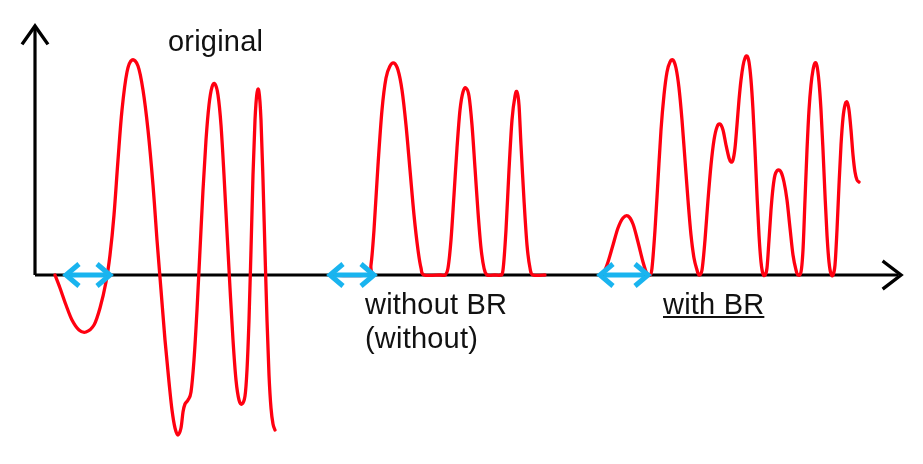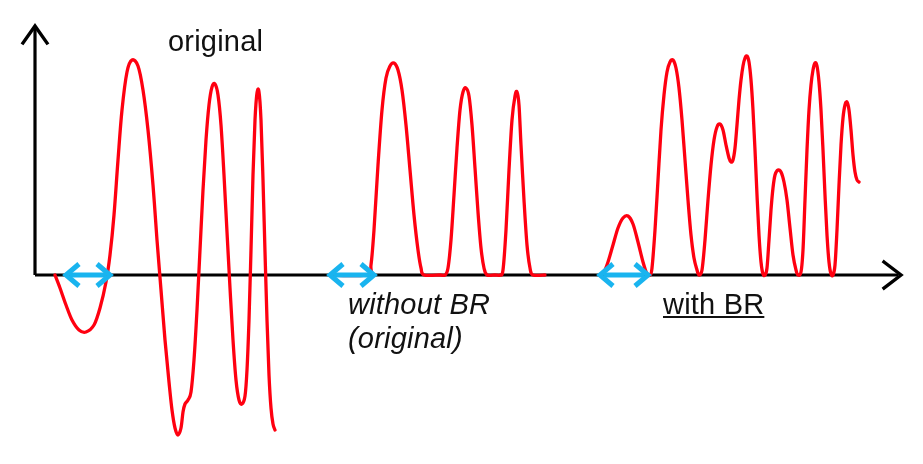--- a/index.html
+++ b/index.html
@@ -62,21 +62,21 @@
     position: absolute;
     color: #111111;
     font-family: "Liberation Sans", sans-serif;
     font-size: 29px;
     line-height: 1.18;
     letter-spacing: 0.2px;
     white-space: pre;
     font-weight: 400;
   }
   #label-original { left: 168px; top: 24px; text-align: right; }
-  #label-without-br { left: 348px; top: 287px; font-style: italic; }
+  #label-without-br { left: 365px; top: 287px; }
   #label-with-br { left: 663px; top: 287px; text-decoration: underline; }
 </style>
 </head>
 <body>
 
 <div id="figure-root">
 
   <svg id="figure-svg" viewBox="0 0 923 464" preserveAspectRatio="none">
 
     <g>
@@ -106,17 +106,17 @@
         <g>
           <line class="span-arrow-line" x1="604" y1="275" x2="644" y2="275" stroke="#19b4ef"></line>
           <polyline class="span-arrow-head" points="613,264 600,275 613,286" stroke="#19b4ef"></polyline>
           <polyline class="span-arrow-head" points="635,264 648,275 635,286" stroke="#19b4ef"></polyline>
         </g>
       </g>
   </svg>
 
   <div class="fig-label" id="label-original">original</div>
 
-  <div class="fig-label" id="label-without-br"><span>without BR</span><br><span>(original)</span></div>
+  <div class="fig-label" id="label-without-br"><span>without BR</span><br><span>(without)</span></div>
 
   <div class="fig-label" id="label-with-br">with BR</div>
 
 </div>
 
 </body></html>

